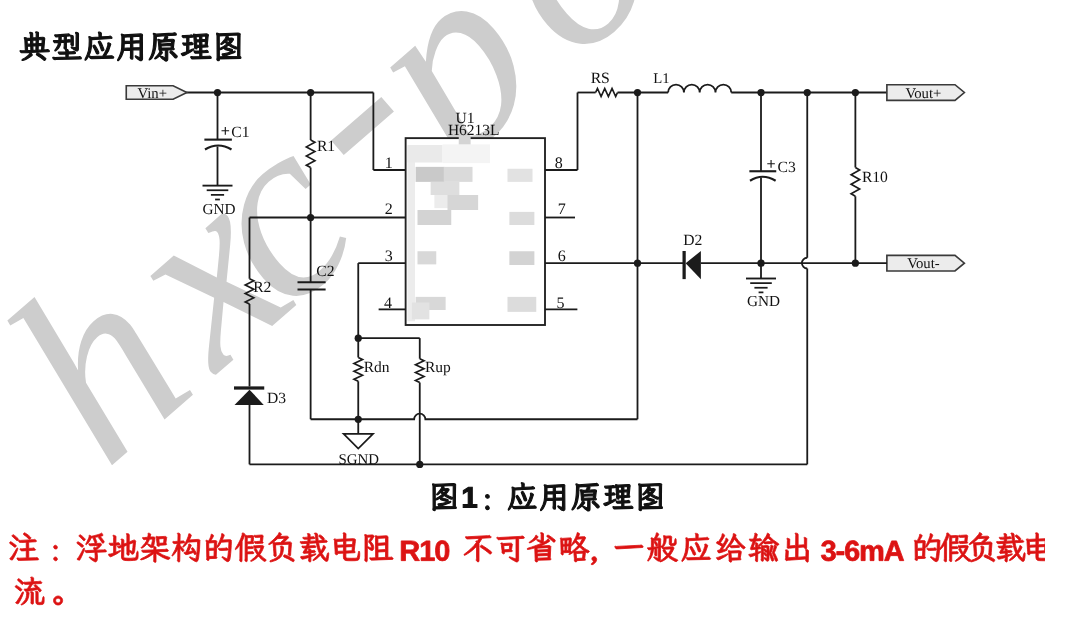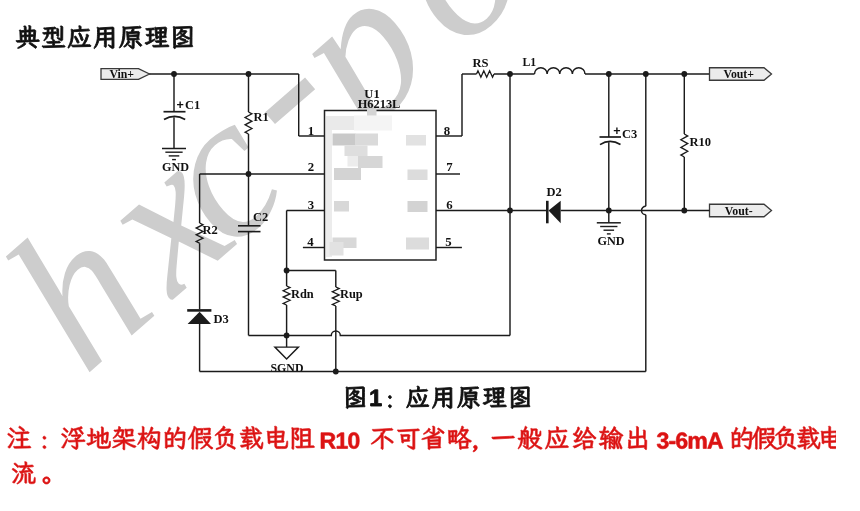--- a/index.html
+++ b/index.html
@@ -1,15 +1,15 @@
 <!DOCTYPE html>
 <html><head><meta charset="utf-8">
 <style>
 html,body{margin:0;padding:0;background:#fff;}
-#page{position:relative;width:836px;height:511px;overflow:hidden;font-weight:bold;}
+#page{position:relative;width:836px;height:511px;overflow:hidden;}
 </style></head>
 <body>
 <div id="page">
 <svg width="860" height="511" viewBox="0 0 860 511">
 <rect width="860" height="511" fill="#fff"></rect>
 <g transform="translate(84,377) rotate(-41)">
         <path d="M31.1 -135.3 19.3 -137.7 20.1 -142.2H48.9L38.3 -82.6L36.7 -75Q44.7 -85.5 53.9 -91Q63.1 -96.6 71.9 -96.6Q82 -96.6 87.1 -91.1Q92.2 -85.7 92.2 -75.5Q92.2 -74.1 91.8 -71.2Q91.4 -68.3 80.9 -6.9L94 -4.5L93.2 0H63.1L73.3 -58.3Q75.6 -71 75.6 -74.9Q75.6 -79.4 73.2 -82.2Q70.8 -85 65.6 -85Q58.1 -85 49.3 -78.7Q40.6 -72.5 35 -63.4L23.9 0H7.4Z M132.7 -8.4Q132.7 -5.6 136.9 -4.5L136.1 0H117.6Q116 -1.3 116 -4.3Q116 -7.1 119.2 -11.2Q122.3 -15.3 129.7 -22.1L157 -47.5L139.8 -87.1L129.1 -89.6L129.9 -94.1H154.7L169.2 -58.3L181.7 -70.1Q188.1 -76.2 190.7 -79.7Q193.3 -83.2 193.3 -85.7Q193.3 -86.7 192.4 -87.4Q191.5 -88.2 187.4 -89.6L188.2 -94.1H205.9Q208 -92.5 208 -89.8Q208 -83.9 194.2 -70.8L172.8 -50.6L192 -6.6L203.6 -4.5L202.8 0H177.2L160.4 -40L143.3 -23.6Q137.8 -18.3 135.3 -14.9Q132.7 -11.4 132.7 -8.4Z M268 -14.2Q259.9 -6.7 249.7 -2.4Q239.6 2 230.5 2Q214.4 2 205.6 -7.3Q196.8 -16.6 196.8 -33Q196.8 -50.4 203.8 -64.8Q210.8 -79.2 223.8 -87.9Q236.7 -96.6 250.9 -96.6Q258.1 -96.6 266.1 -95.1Q274.1 -93.6 279.3 -91.4L274.8 -65.2H269.3L267.7 -82.6Q261.4 -88.9 250.8 -88.9Q241.2 -88.9 232.9 -81.8Q224.5 -74.7 219.5 -62Q214.5 -49.2 214.5 -34Q214.5 -8.4 235.1 -8.4Q249.4 -8.4 265 -18.4Z M310.1 -65.6V-81H363.3V-65.6Z M394.1 -0.2 393 8.8 388.2 36.5 404.2 38.9 403.4 43.6H358.7L359.5 38.9L371.6 36.5L393.6 -87.1L383.3 -89.6L384.1 -94.1H410.6L408.7 -78.9Q426.2 -96.6 440.2 -96.6Q452.3 -96.6 459.7 -87.7Q467 -78.8 467 -63.2Q467 -45.5 459.5 -30.4Q452 -15.2 439.1 -6.6Q426.2 2 411.1 2Q406.5 2 401.5 1.4Q396.6 0.7 394.1 -0.2ZM396.5 -10.7Q402.7 -5.9 413.3 -5.9Q423.2 -5.9 431.3 -13.2Q439.3 -20.5 444.2 -33.7Q449.1 -46.8 449.1 -60.6Q449.1 -71.7 444.7 -77.9Q440.2 -84.1 432.7 -84.1Q427.4 -84.1 420.2 -80.2Q413 -76.3 407.4 -70.2Z M519 -34Q519 -20.5 524.2 -13.4Q529.5 -6.2 538.9 -6.2Q548 -6.2 556.3 -13.5Q564.5 -20.8 569.3 -33.5Q574.1 -46.1 574.1 -60.7Q574.1 -74.5 568.9 -81.6Q563.6 -88.8 553.8 -88.8Q544.7 -88.8 536.5 -81.5Q528.4 -74.2 523.7 -61.5Q519 -48.8 519 -34ZM538 2Q521.4 2 511.4 -8.7Q501.4 -19.3 501.4 -37.4Q501.4 -53.6 508.3 -67.3Q515.2 -81 527.4 -88.8Q539.7 -96.6 555 -96.6Q571.6 -96.6 581.6 -85.9Q591.6 -75.3 591.6 -57.2Q591.6 -41 584.7 -27.3Q577.8 -13.6 565.6 -5.8Q553.3 2 538 2Z M689.8 2H683.2L670.8 -60L639 2H632L614.9 -87.1L604.6 -89.6L605.4 -94.1H630L643.1 -23.3L674 -83.5H681.5L693.7 -22.9L713.5 -61.9Q719.2 -73.3 719.2 -80.8Q719.2 -84.5 717.1 -86.7Q715 -88.9 712.6 -89.6L713.4 -94.1H732.4Q735 -91.8 735 -87.8Q735 -81 726.7 -65.8Z" fill="#cdcdcd"></path>
       </g>
 <line x1="149" y1="74" x2="298.7" y2="74" stroke="#1b1b1b" stroke-width="1.45"></line>
 <line x1="462" y1="74" x2="476.5" y2="74" stroke="#1b1b1b" stroke-width="1.45"></line>

